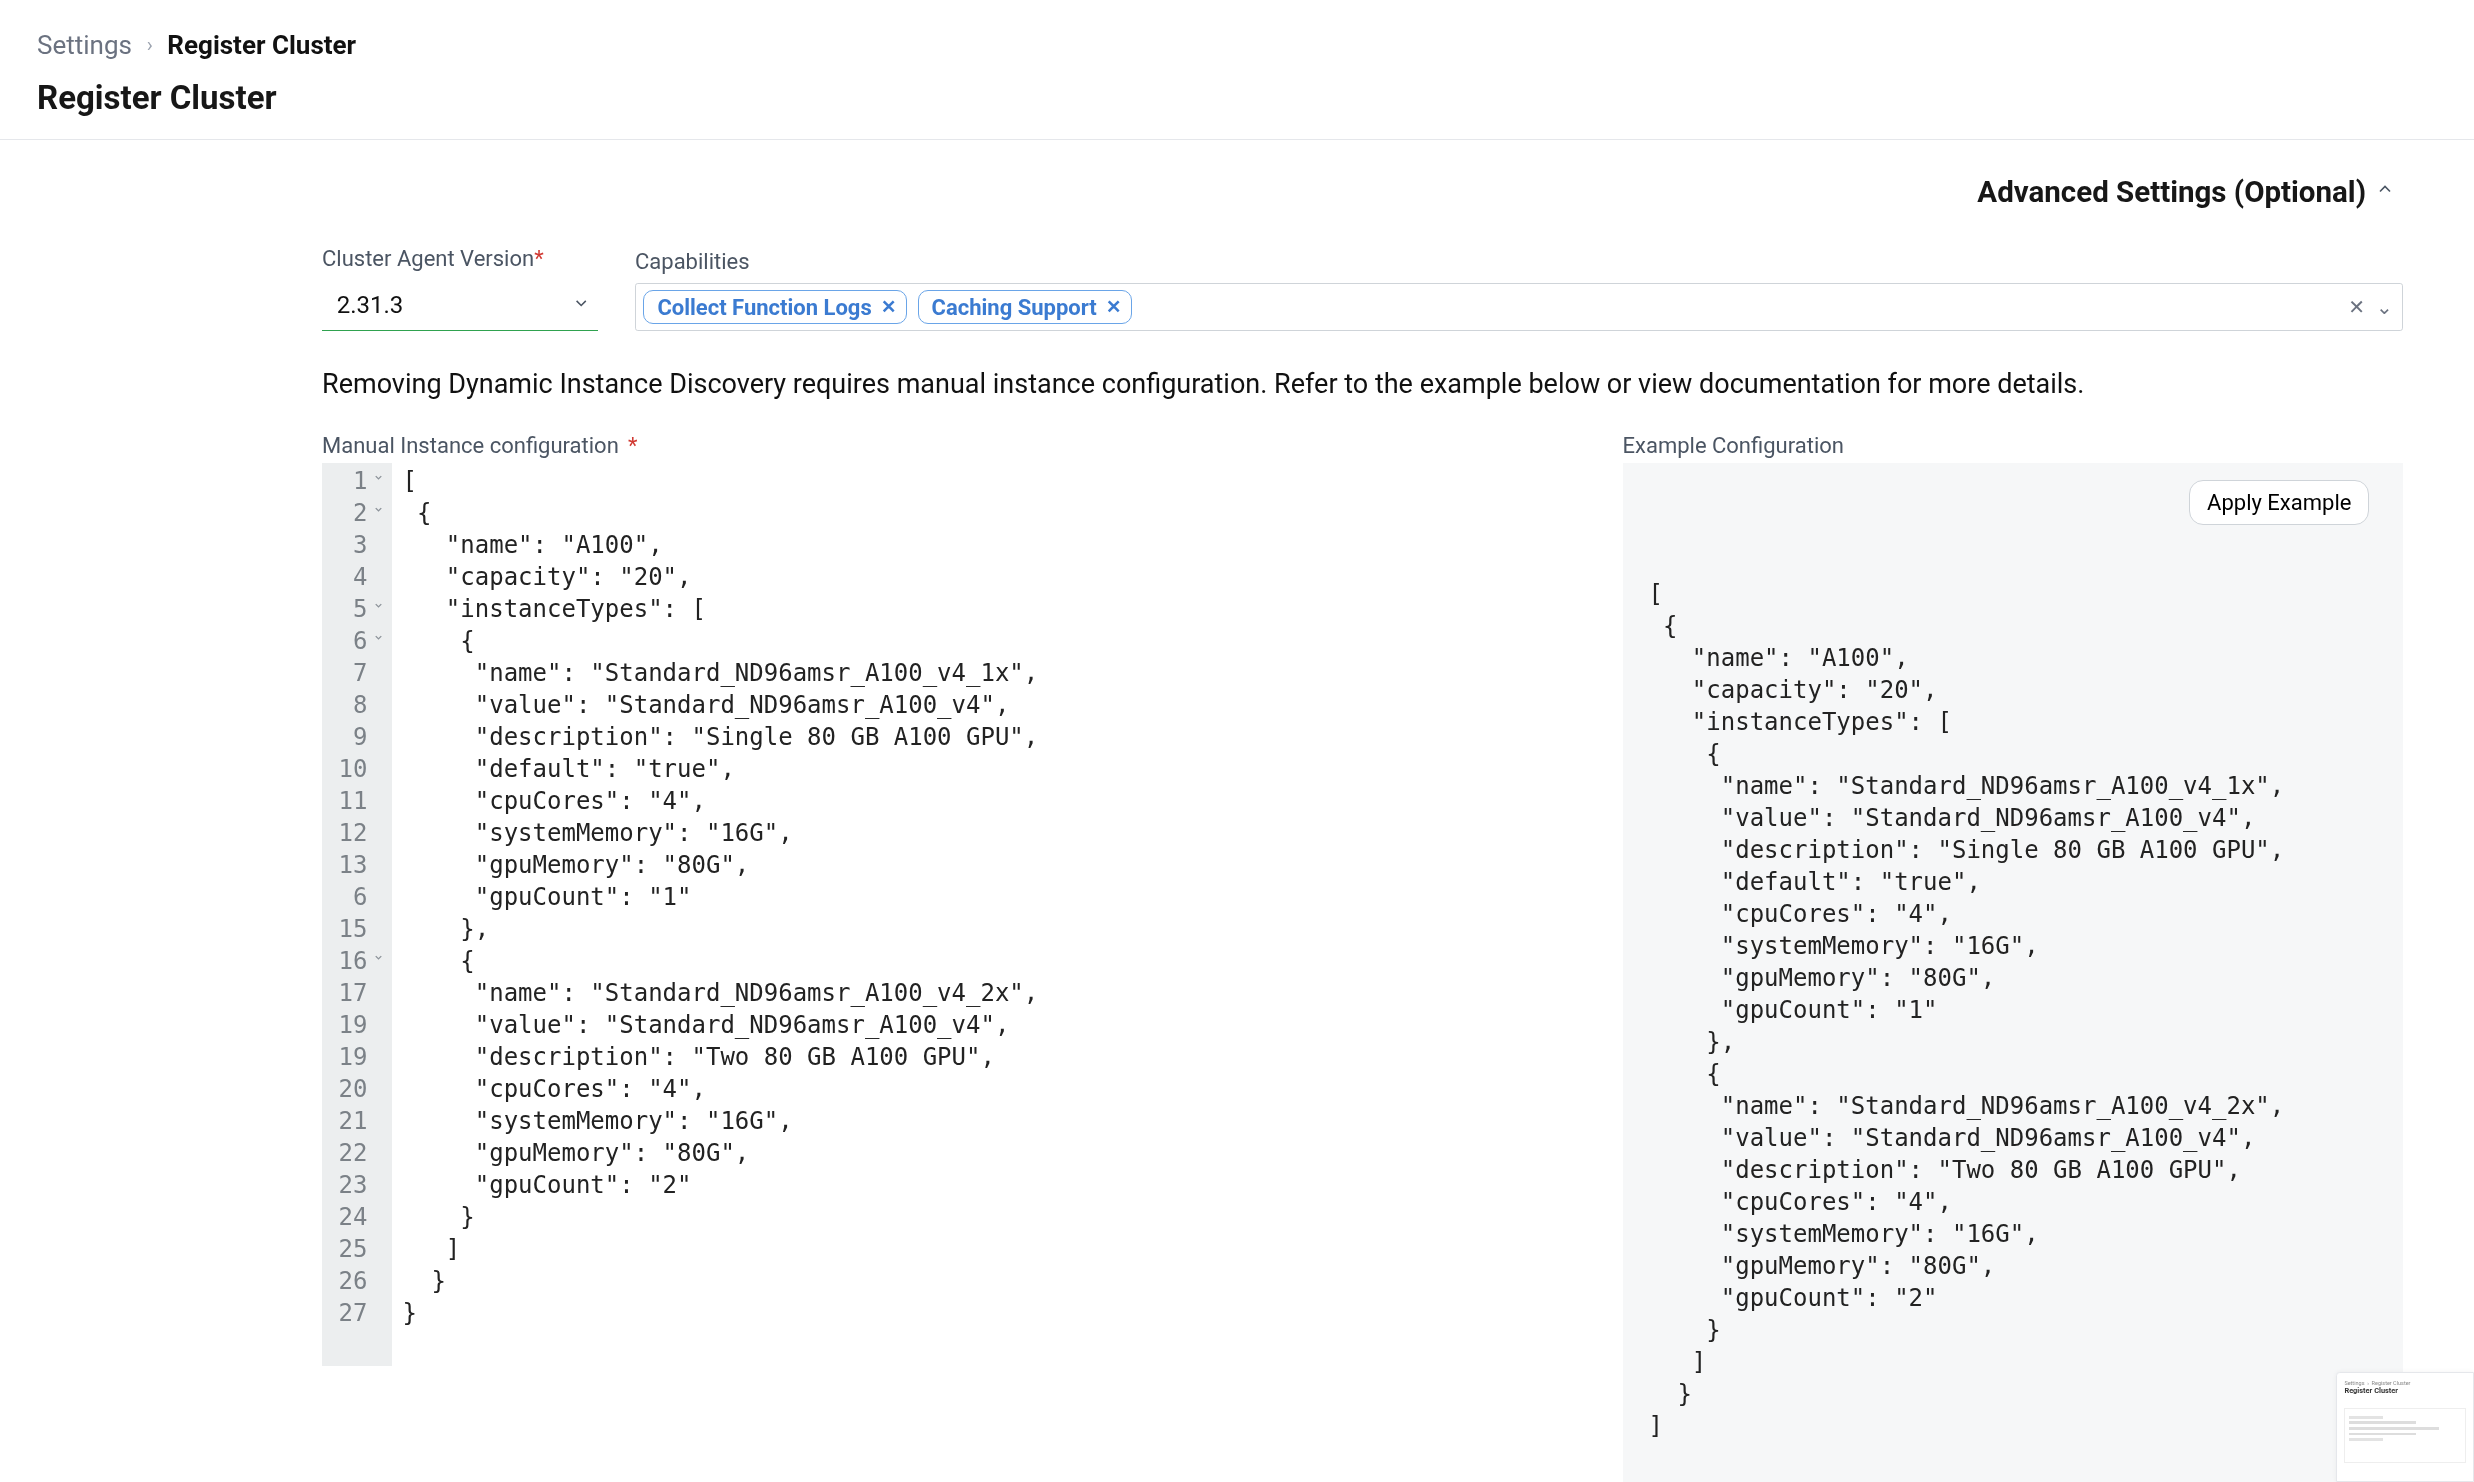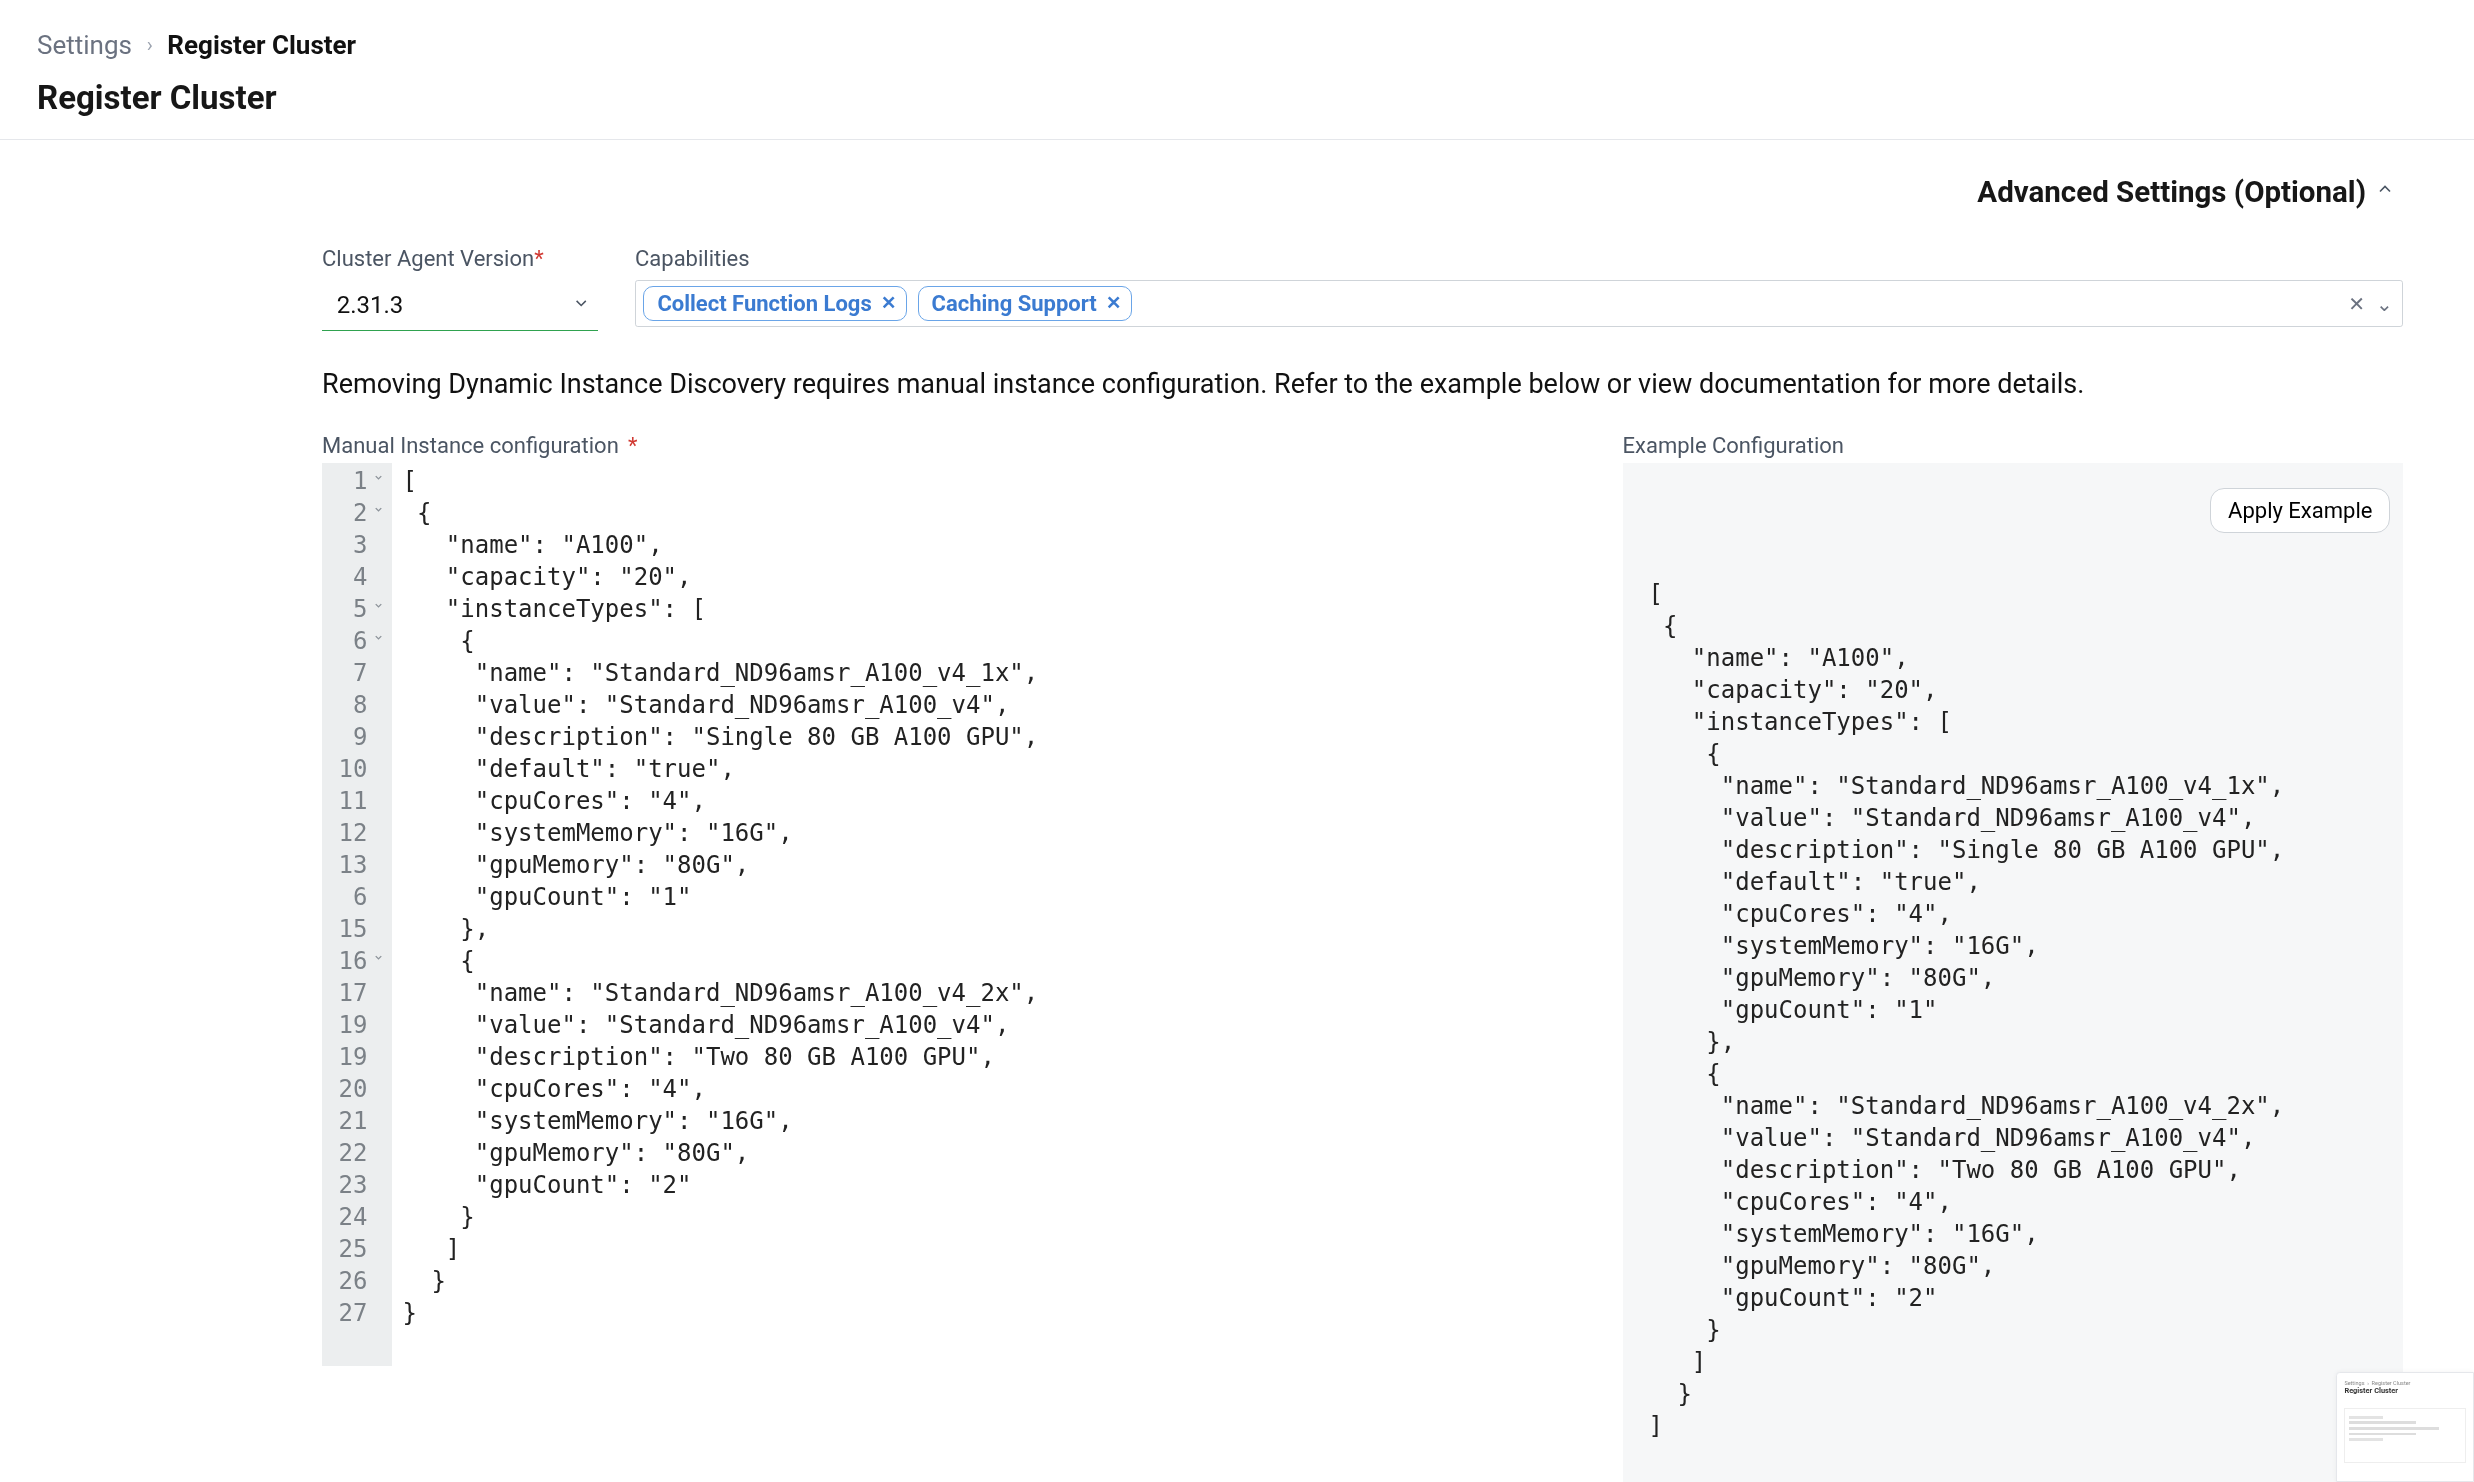--- a/index.html
+++ b/index.html
@@ -28,21 +28,21 @@
   
   .section-header {
     display:flex; justify-content:flex-end; align-items:center;
     padding: 9.2px 0 22px 0;
   }
   .section-title { font-size: 29.5px; font-weight:700; }
   .collapse-caret { width:37px; text-align:center; color:#4b5563; cursor:pointer; }
   .collapse-caret svg { width:20px; height:20px; }
 
   
-  .fields-row { display:flex; gap: 37px; align-items:flex-start; padding: 14.7px 0 37px 0; }
+  .fields-row { display:flex; gap: 37px; align-items:flex-end; padding: 14.7px 0 37px 0; }
   .field-label { font-size: 22px; color:#4b5563; margin-bottom: 9.2px; }
   .req { color:#d13a33; }
 
   .version-field { width: 276px; }
   .version-select {
     display:flex; align-items:center; justify-content:space-between;
     padding: 11px 7.4px 11px 14.7px;
     font-size: 24px; color:#111;
     border-bottom: 1.8px solid #2fa24f;
     cursor:pointer;
@@ -114,27 +114,26 @@
     background:#f6f7f8;
     position:relative;
     padding: 18.4px 22px 37px 26px;
     font-family: ui-monospace, Menlo, Consolas, monospace;
     font-size: 24px;
     line-height: 32px;
     white-space: pre;
     color:#222;
   }
   .apply-btn {
-    position:absolute; top:16.6px; right:13px;
+    position:absolute; top:16.6px; right:34px;
     font-family: -apple-system, "Segoe UI", Roboto, Arial, sans-serif;
     font-size: 22px;
     background:#fff; border:0.9px solid #cfd4d9; border-radius:14px;
     padding: 9.2px 16.6px;
     cursor:pointer;
-    margin-top:8px;
   }
 
   
   .mini {
     position:fixed; right:0; bottom:0;
     width: 138px; height: 110px;
     background:#fff; border:0.9px solid #e5e7eb;
     border-radius:3.7px 0 0 0;
     box-shadow: 0 0 5.5px rgba(0,0,0,.05);
     padding:7.4px;

